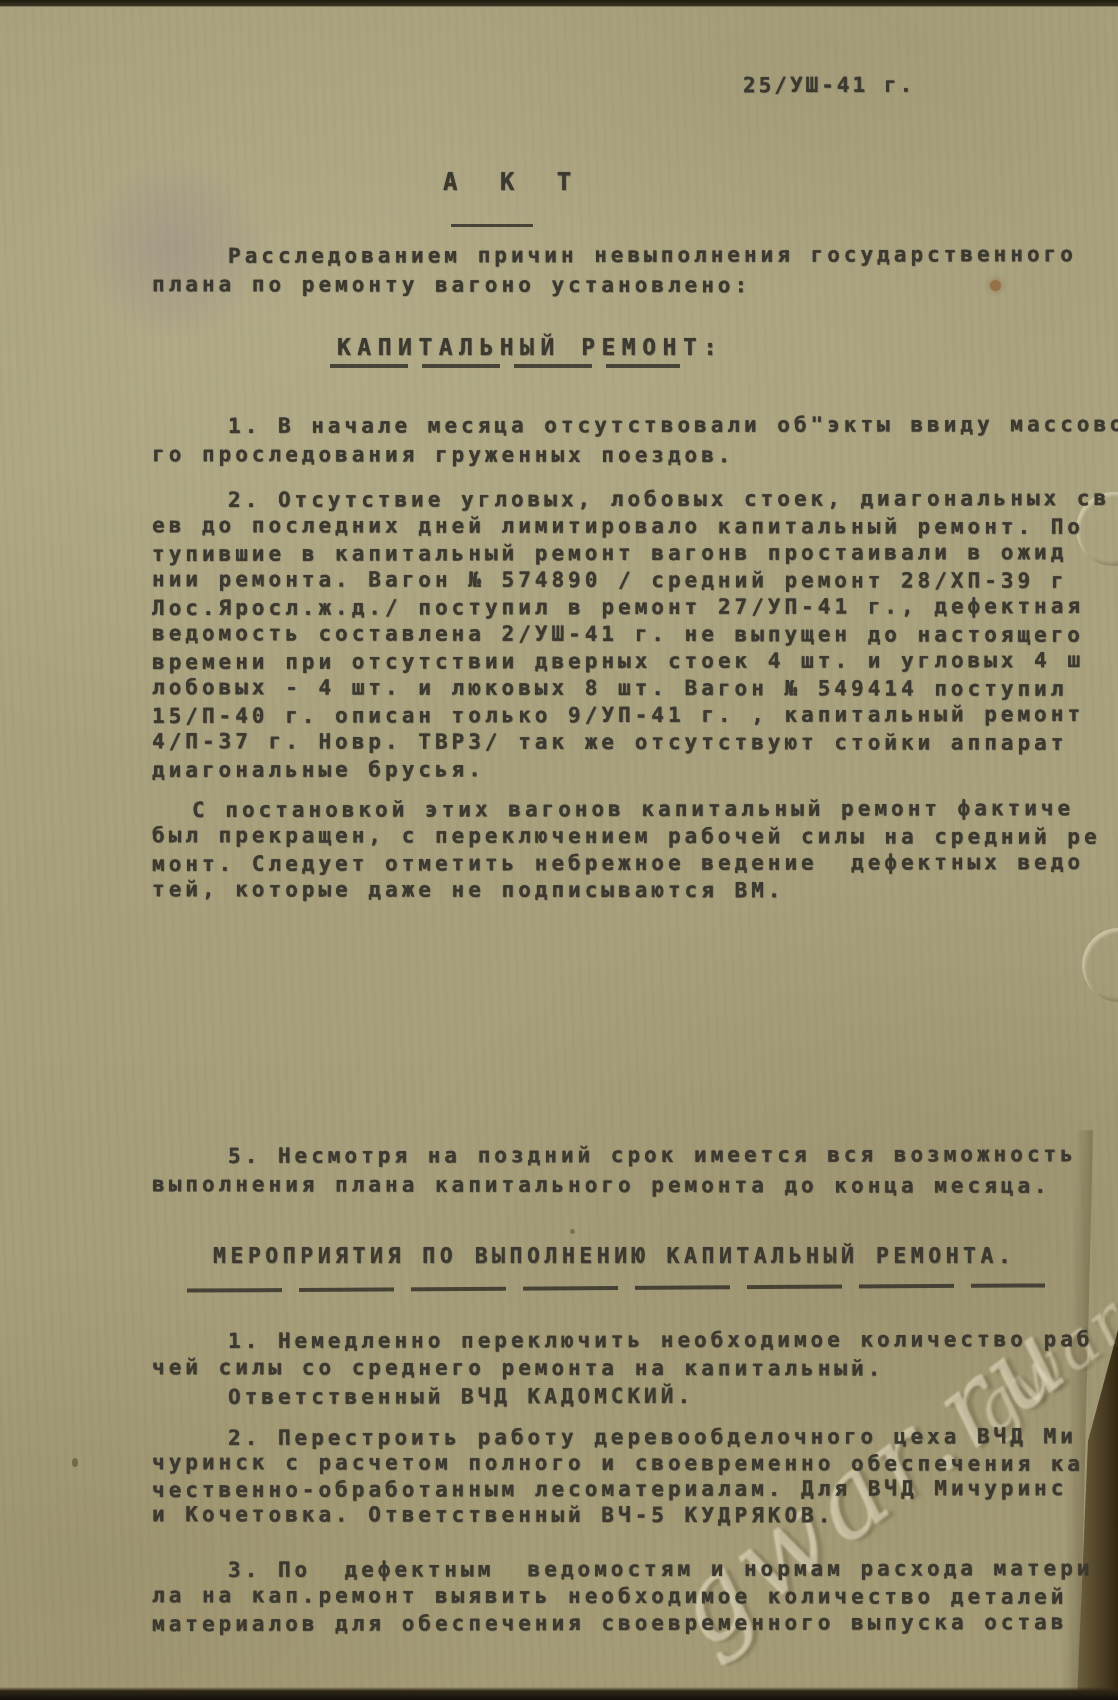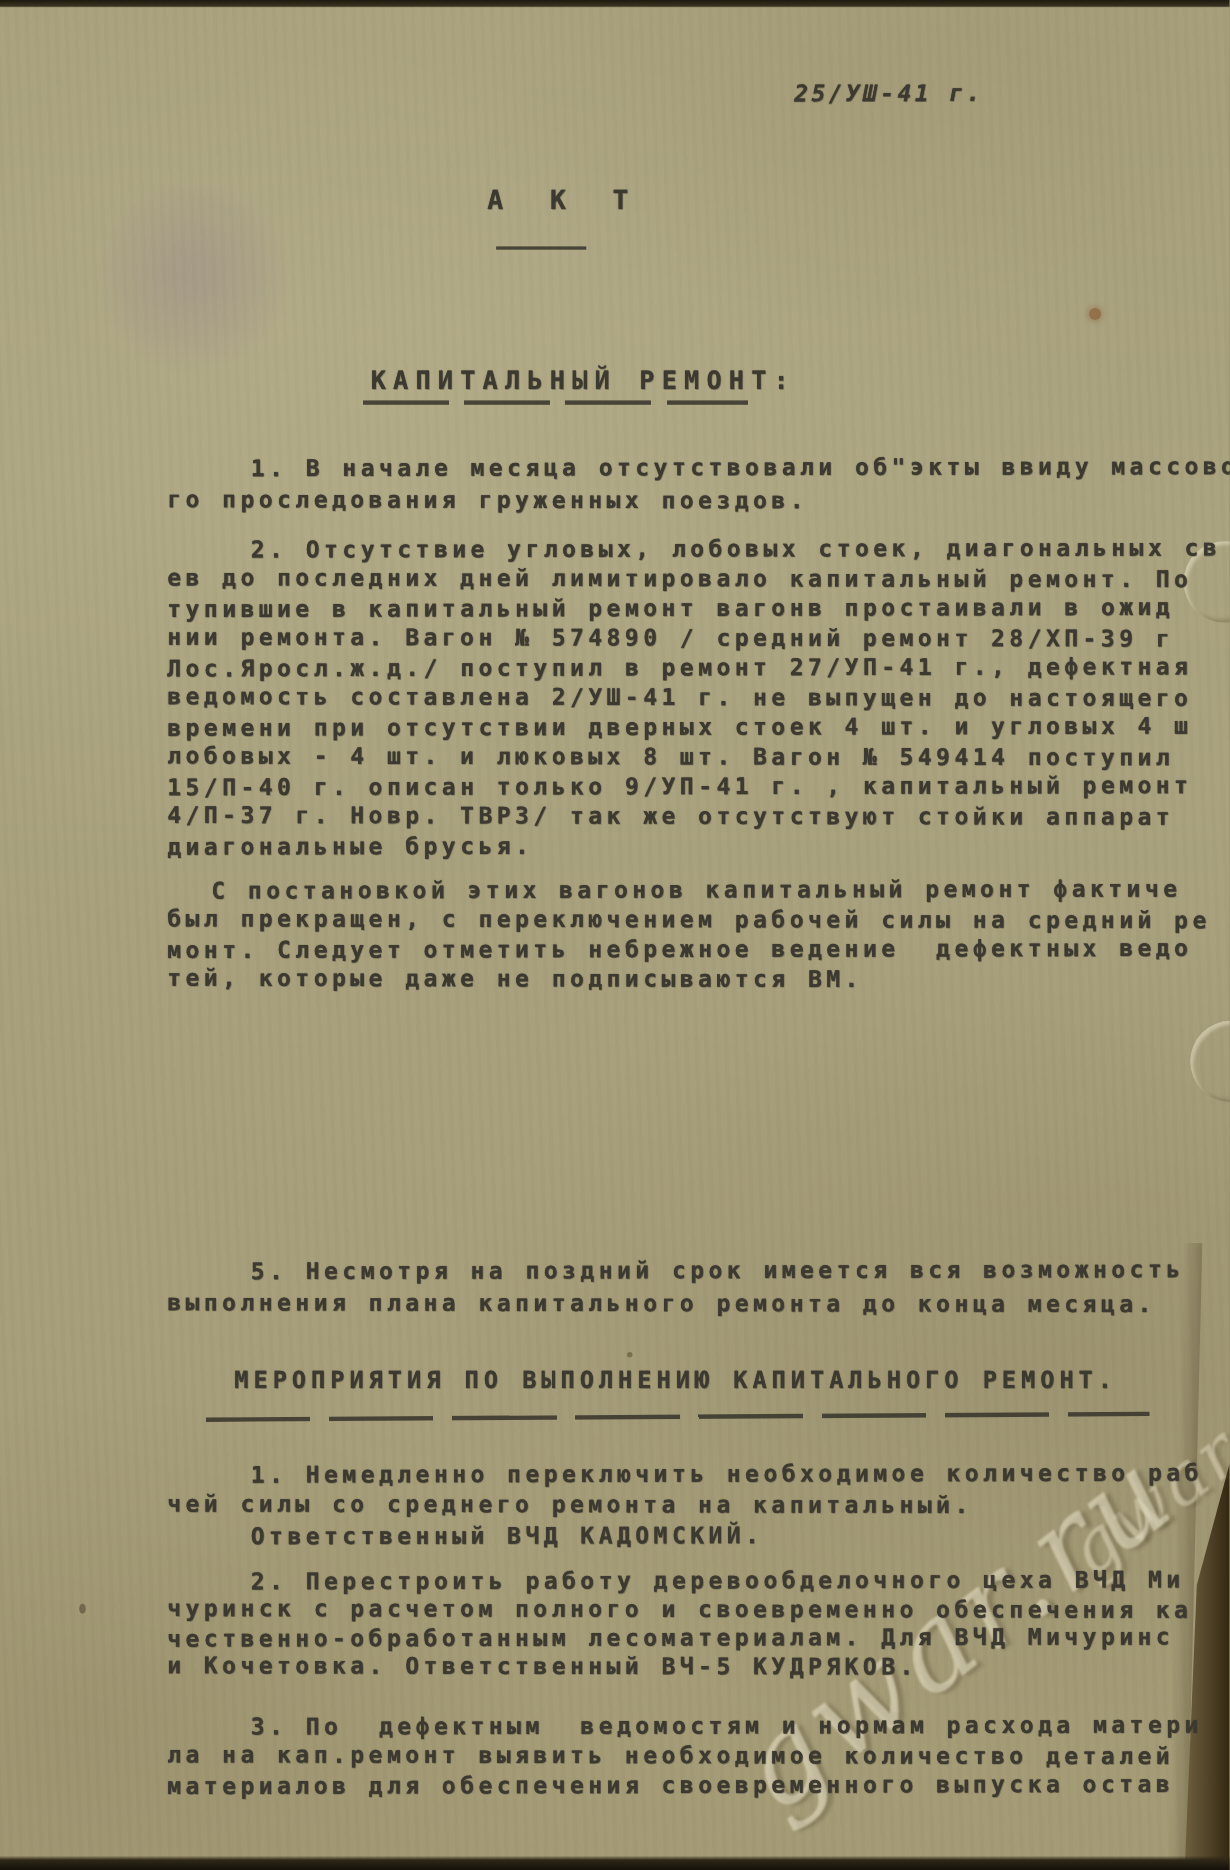--- a/index.html
+++ b/index.html
@@ -53,21 +53,21 @@
   .tline{white-space:pre;position:relative;}
   .tline:nth-child(odd){transform:rotate(-0.12deg);}
   .tline:nth-child(even){transform:rotate(0.1deg);}
   .para{position:absolute;left:152px;font-size:21px;letter-spacing:4px;}
   .para .first{margin-left:76px;}
   .para .first-sm{margin-left:40px;}
   .lh30 .tline{line-height:30px;} .lh28 .tline{line-height:28px;}
   .lh27 .tline{line-height:27px;} .lh26 .tline{line-height:26px;}
   .hdr{position:absolute;left:688px;top:70px;font-size:21px;letter-spacing:3px;}
   .hdr .tline{line-height:31px;}
-  .hdr .date{margin-left:34px;font-style:italic;}
+  .hdr .date{margin-left:55px;}
   .doc-title{position:absolute;left:443px;top:168px;font-size:24px;letter-spacing:14px;}
   .title-rule{position:absolute;left:451px;top:224px;width:82px;height:3px;background:#35322a;opacity:.85;}
   .sec1-head{position:absolute;left:337px;top:322px;font-size:23px;letter-spacing:6.5px;margin-top:12px;}
   .sec1-rule{position:absolute;left:330px;top:364px;width:350px;height:4px;opacity:.85;
     background:repeating-linear-gradient(90deg,#35322a 0 78px,transparent 78px 92px);}
   .sec2-head{position:absolute;left:213px;top:1243px;font-size:21.5px;letter-spacing:4.5px;white-space:pre;}
   .sec2-rule{position:absolute;left:187px;top:1286px;width:858px;height:4px;opacity:.85;
     transform:rotate(-0.35deg);
     background:repeating-linear-gradient(90deg,#35322a 0 95px,transparent 95px 112px);}
   
@@ -93,20 +93,24 @@
   <div class="emboss wm-small">gwar.ru</div>
   <div class="emboss wm-big">gwar.ru</div>
 
   <div class="hdr ink">
     <div class="tline date">25/УШ-41 г.</div>
   </div>
 
   <div class="doc-title ink">А К Т</div>
   <div class="title-rule"></div>
 
+  <div class="para intro lh30 ink">
+    <div class="tline first">Расследованием причин невыполнения государственного</div>
+    <div class="tline">плана по ремонту вагоно установлено:</div>
+  </div>
 
   <div class="sec1-head ink">КАПИТАЛЬНЫЙ РЕМОНТ:</div>
   <div class="sec1-rule"></div>
 
   <div class="para c-i1 lh30 ink">
     <div class="tline first">1. В начале месяца отсутствовали об"экты ввиду массово</div>
     <div class="tline">го проследования груженных поездов.</div>
   </div>
 
   <div class="para c-i2 lh27 ink">
@@ -130,21 +134,21 @@
     <div class="tline">тей, которые даже не подписываются ВМ.</div>
   </div>
 
 
 
   <div class="para c-i5 lh30 ink">
     <div class="tline first">5. Несмотря на поздний срок имеется вся возможность</div>
     <div class="tline">выполнения плана капитального ремонта до конца месяца.</div>
   </div>
 
-  <div class="sec2-head ink">МЕРОПРИЯТИЯ ПО ВЫПОЛНЕНИЮ КАПИТАЛЬНОГО РЕМОНТ.</div>
+  <div class="sec2-head ink">МЕРОПРИЯТИЯ ПО ВЫПОЛНЕНИЮ КАПИТАЛЬНЫЙ РЕМОНТА.</div>
   <div class="sec2-rule"></div>
 
   <div class="para m-i1 lh28 ink">
     <div class="tline first">1. Немедленно переключить необходимое количество раб</div>
     <div class="tline">чей силы со среднего ремонта на капитальный.</div>
     <div class="tline first">Ответственный ВЧД КАДОМСКИЙ.</div>
   </div>
 
   <div class="para m-i2 lh26 ink">
     <div class="tline first">2. Перестроить работу деревообделочного цеха ВЧД Ми</div>

